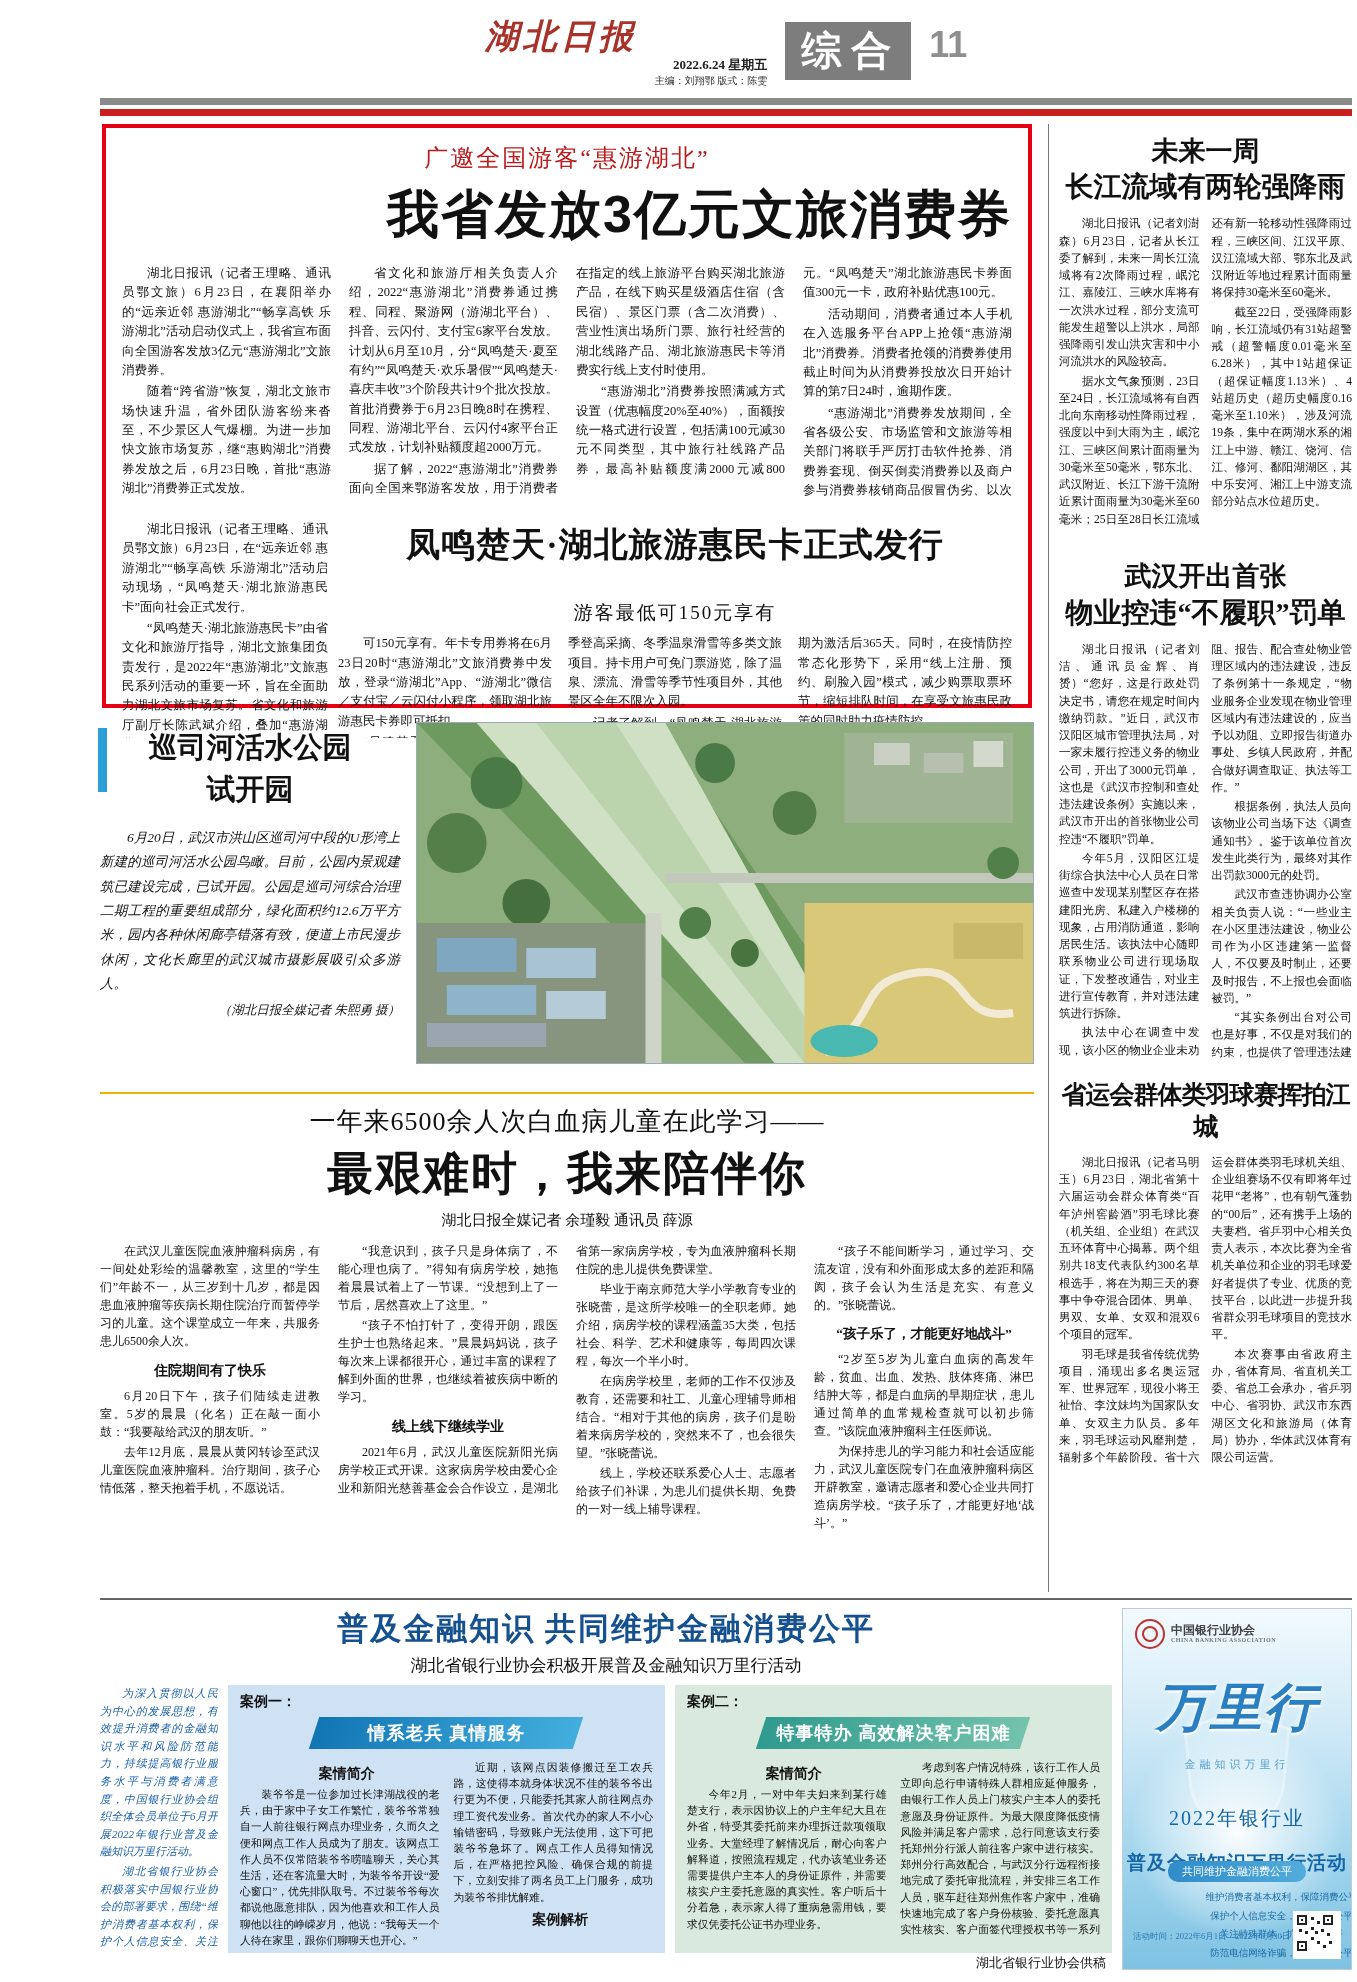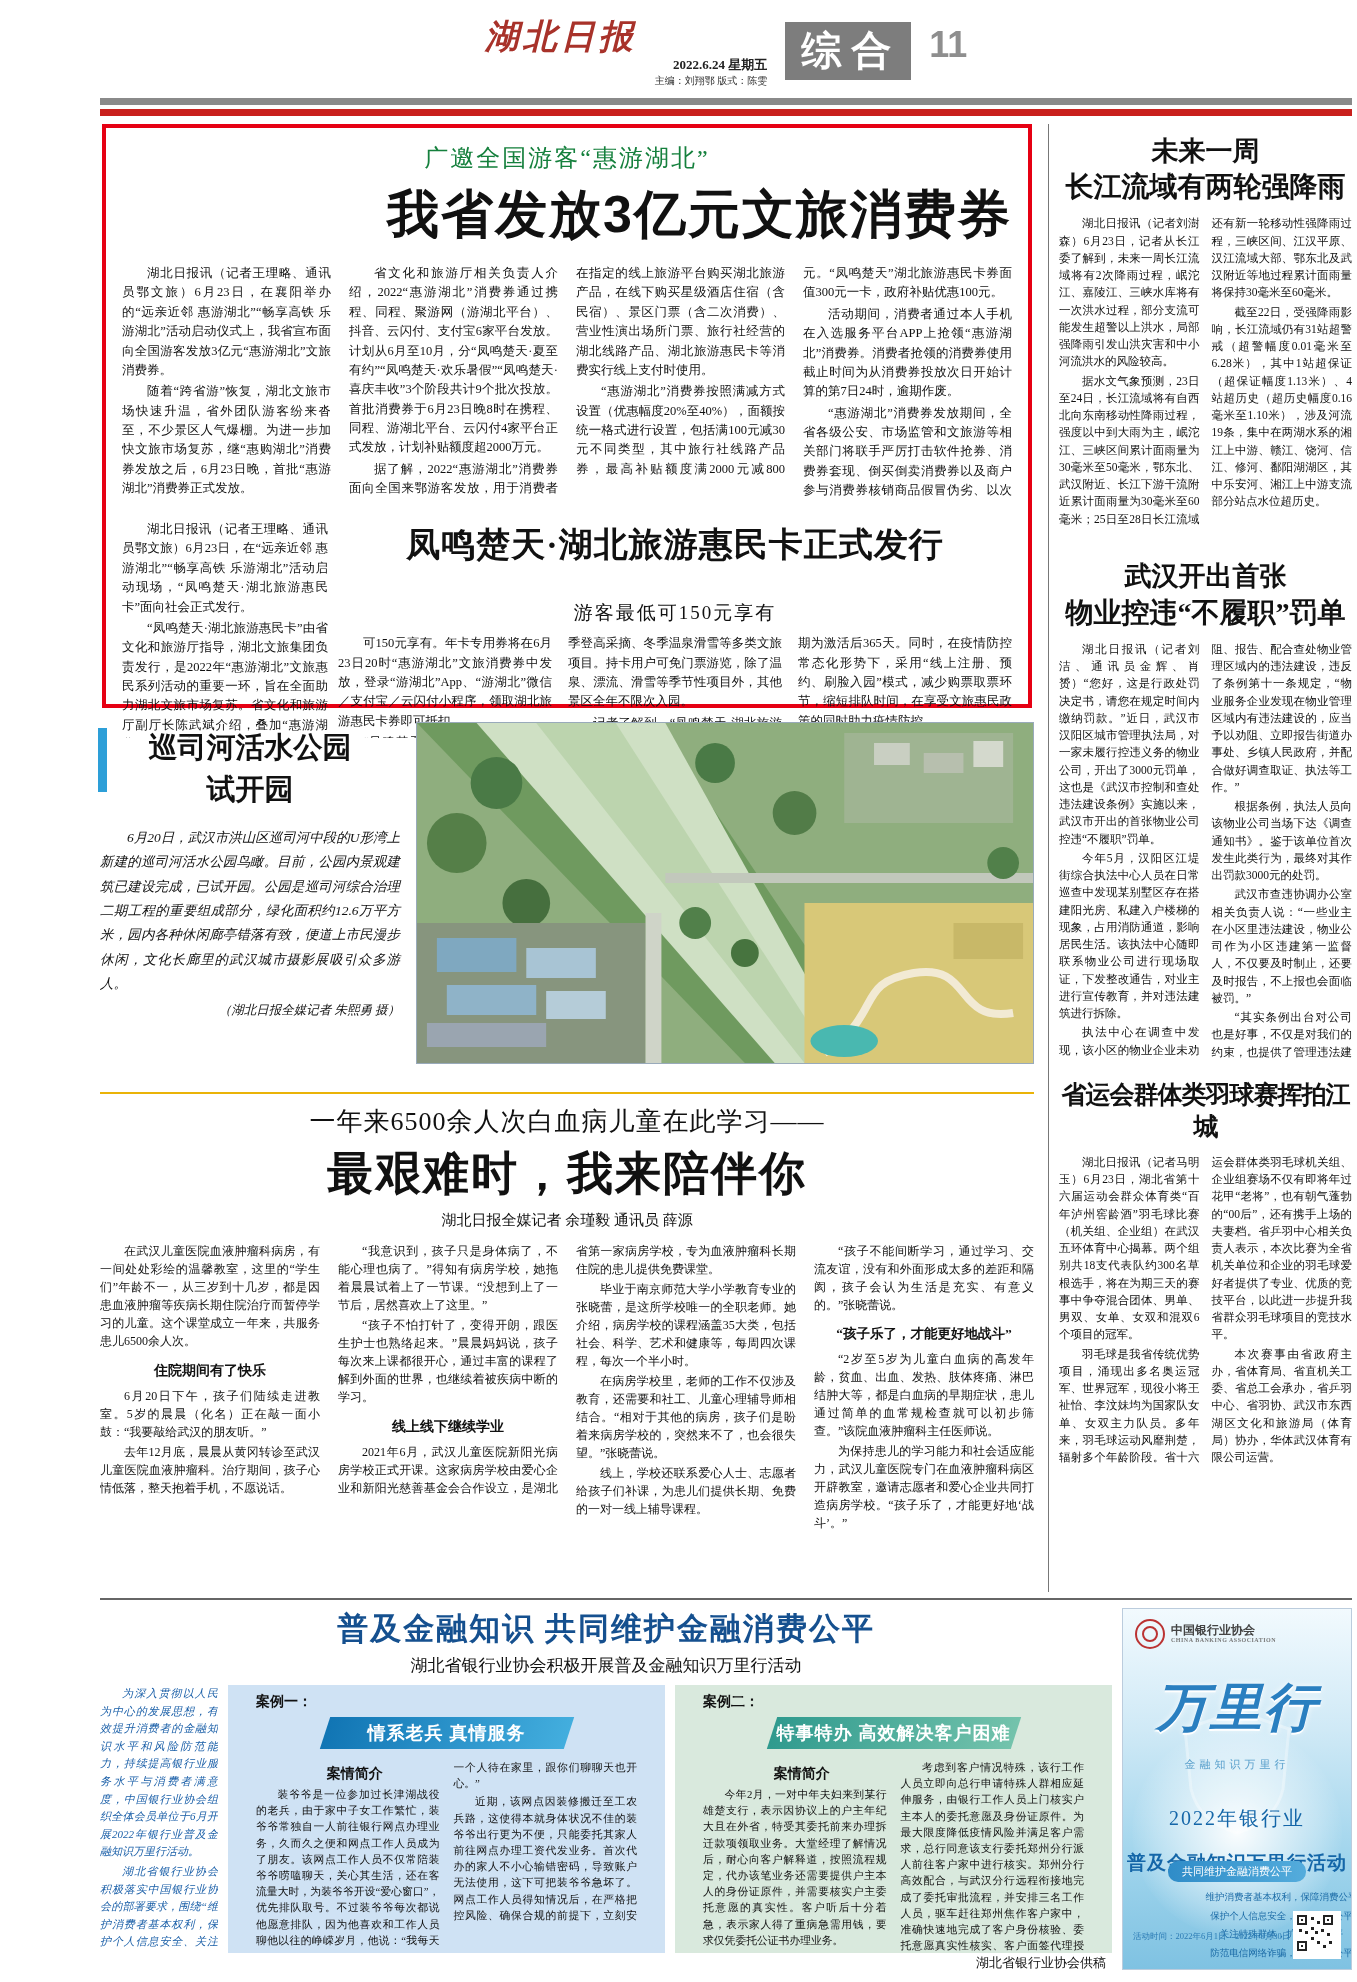--- a/index.html
+++ b/index.html
@@ -16,21 +16,21 @@
   .section-box{background:#7d7d7d;color:#fff;font-weight:bold;font-size:40px;
                letter-spacing:10px;padding:4px 10px 6px 16px;line-height:1.2;margin-top:8px;
                font-family:"Liberation Sans",sans-serif;}
   .page-num{color:#8e8e8e;font-size:36px;font-weight:bold;margin-top:10px;
             font-family:"Liberation Sans",sans-serif;}
   .rule-gray{position:absolute;left:100px;top:98px;width:1252px;height:7px;background:#8a8a8a;}
   .rule-red{position:absolute;left:100px;top:109px;width:1252px;height:7px;background:#c9201d;}
   
   .lead-box{position:absolute;left:102px;top:124px;width:930px;height:584px;
             border:4px solid #e60013;padding:6px 16px;box-sizing:border-box;}
-  .kicker{text-align:center;font-size:24px;letter-spacing:2px;margin-top:8px;color:#15803d;}
+  .kicker{text-align:center;font-size:24px;letter-spacing:2px;margin-top:8px;color:#b91c1c;}
   .lead-headline{text-align:right;font-size:52px;font-weight:bold;letter-spacing:2px;
                  font-family:"Liberation Sans","DejaVu Sans",sans-serif;margin:6px 0 14px 0;}
   .lead-cols{column-count:4;column-gap:18px;height:252px;overflow:hidden;
              font-size:12.5px;line-height:1.55;text-align:justify;}
   .lead-bottom{display:flex;gap:10px;margin-top:4px;height:218px;overflow:hidden;}
   .lead-bottom-left{flex:0 0 206px;font-size:12.5px;line-height:1.55;text-align:justify;overflow:hidden;}
   .card-right{flex:1;display:flex;flex-direction:column;}
   .card-headline{text-align:center;font-size:34px;font-weight:bold;letter-spacing:1px;margin-top:2px;}
   .card-subhead{text-align:center;font-size:19px;margin:4px 0 8px 0;letter-spacing:2px;}
   .card-cols{column-count:3;column-gap:16px;flex:1;overflow:hidden;
@@ -72,21 +72,21 @@
               font-size:12px;line-height:1.5;text-align:justify;}
   
   .fin{position:absolute;left:100px;top:1598px;width:1252px;height:372px;
        border-top:2px solid #666;padding-top:8px;box-sizing:border-box;display:flex;gap:10px;}
   .fin-main{flex:1;position:relative;}
   .fin-title{text-align:center;color:#15508f;font-weight:bold;font-size:31px;letter-spacing:2px;}
   .fin-sub{text-align:center;font-size:17px;margin:4px 0 8px 0;}
   .fin-body{display:flex;gap:10px;height:268px;}
   .fin-intro{flex:0 0 118px;color:#1a5fa8;font-size:11px;line-height:1.6;
              font-style:italic;text-align:justify;overflow:hidden;}
-  .case{flex:1;padding:8px 28px;box-sizing:border-box;overflow:hidden;}
+  .case{flex:1;padding:8px 12px;box-sizing:border-box;overflow:hidden;}
   .case.c1{background:#cfe2f4;}
   .case.c2{background:#d9e9dd;}
   .case-label{font-weight:bold;font-size:14px;font-family:"Liberation Sans",sans-serif;}
   .banner{position:relative;width:64%;height:32px;margin:6px auto 10px auto;}
   .banner .skew{position:absolute;inset:0;transform:skewX(-18deg);}
   .banner.b1 .skew{background:linear-gradient(90deg,#1175b4,#43aede);}
   .banner.b2 .skew{background:linear-gradient(90deg,#2f9a8e,#74c3ac);}
   .banner .bt{position:relative;display:block;text-align:center;color:#fff;font-weight:bold;
               font-size:18px;line-height:32px;font-family:"Liberation Sans",sans-serif;letter-spacing:1px;}
   .case-cols{column-count:2;column-gap:14px;font-size:10.8px;line-height:1.5;

